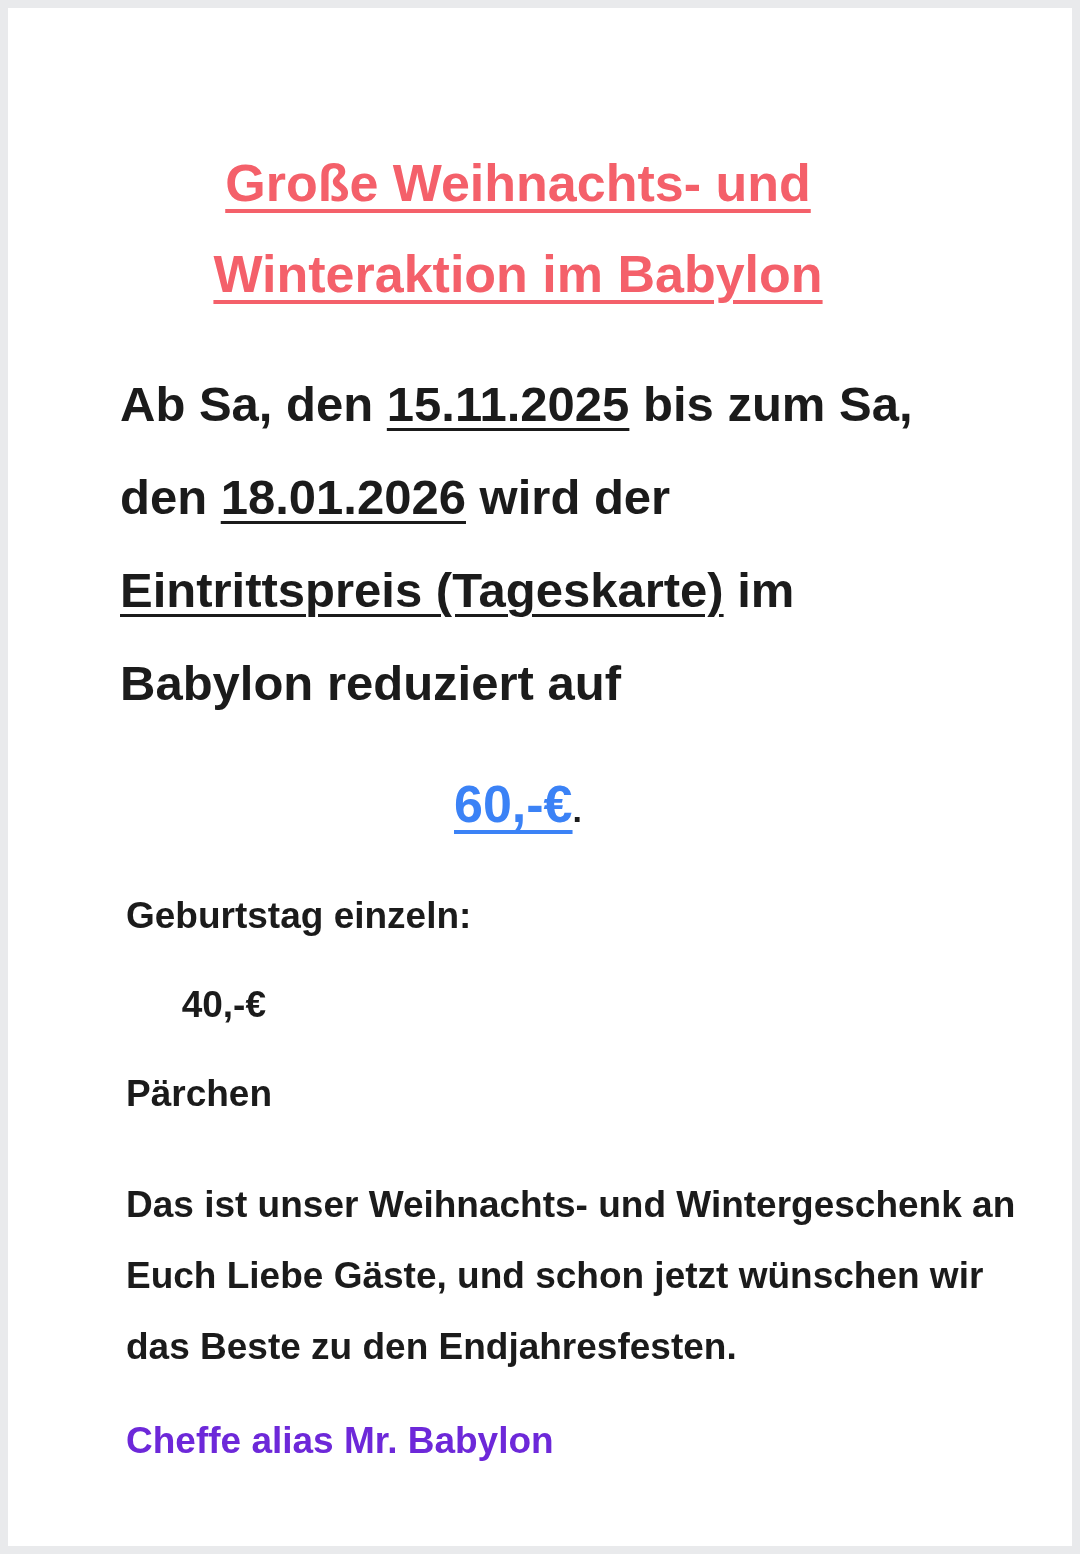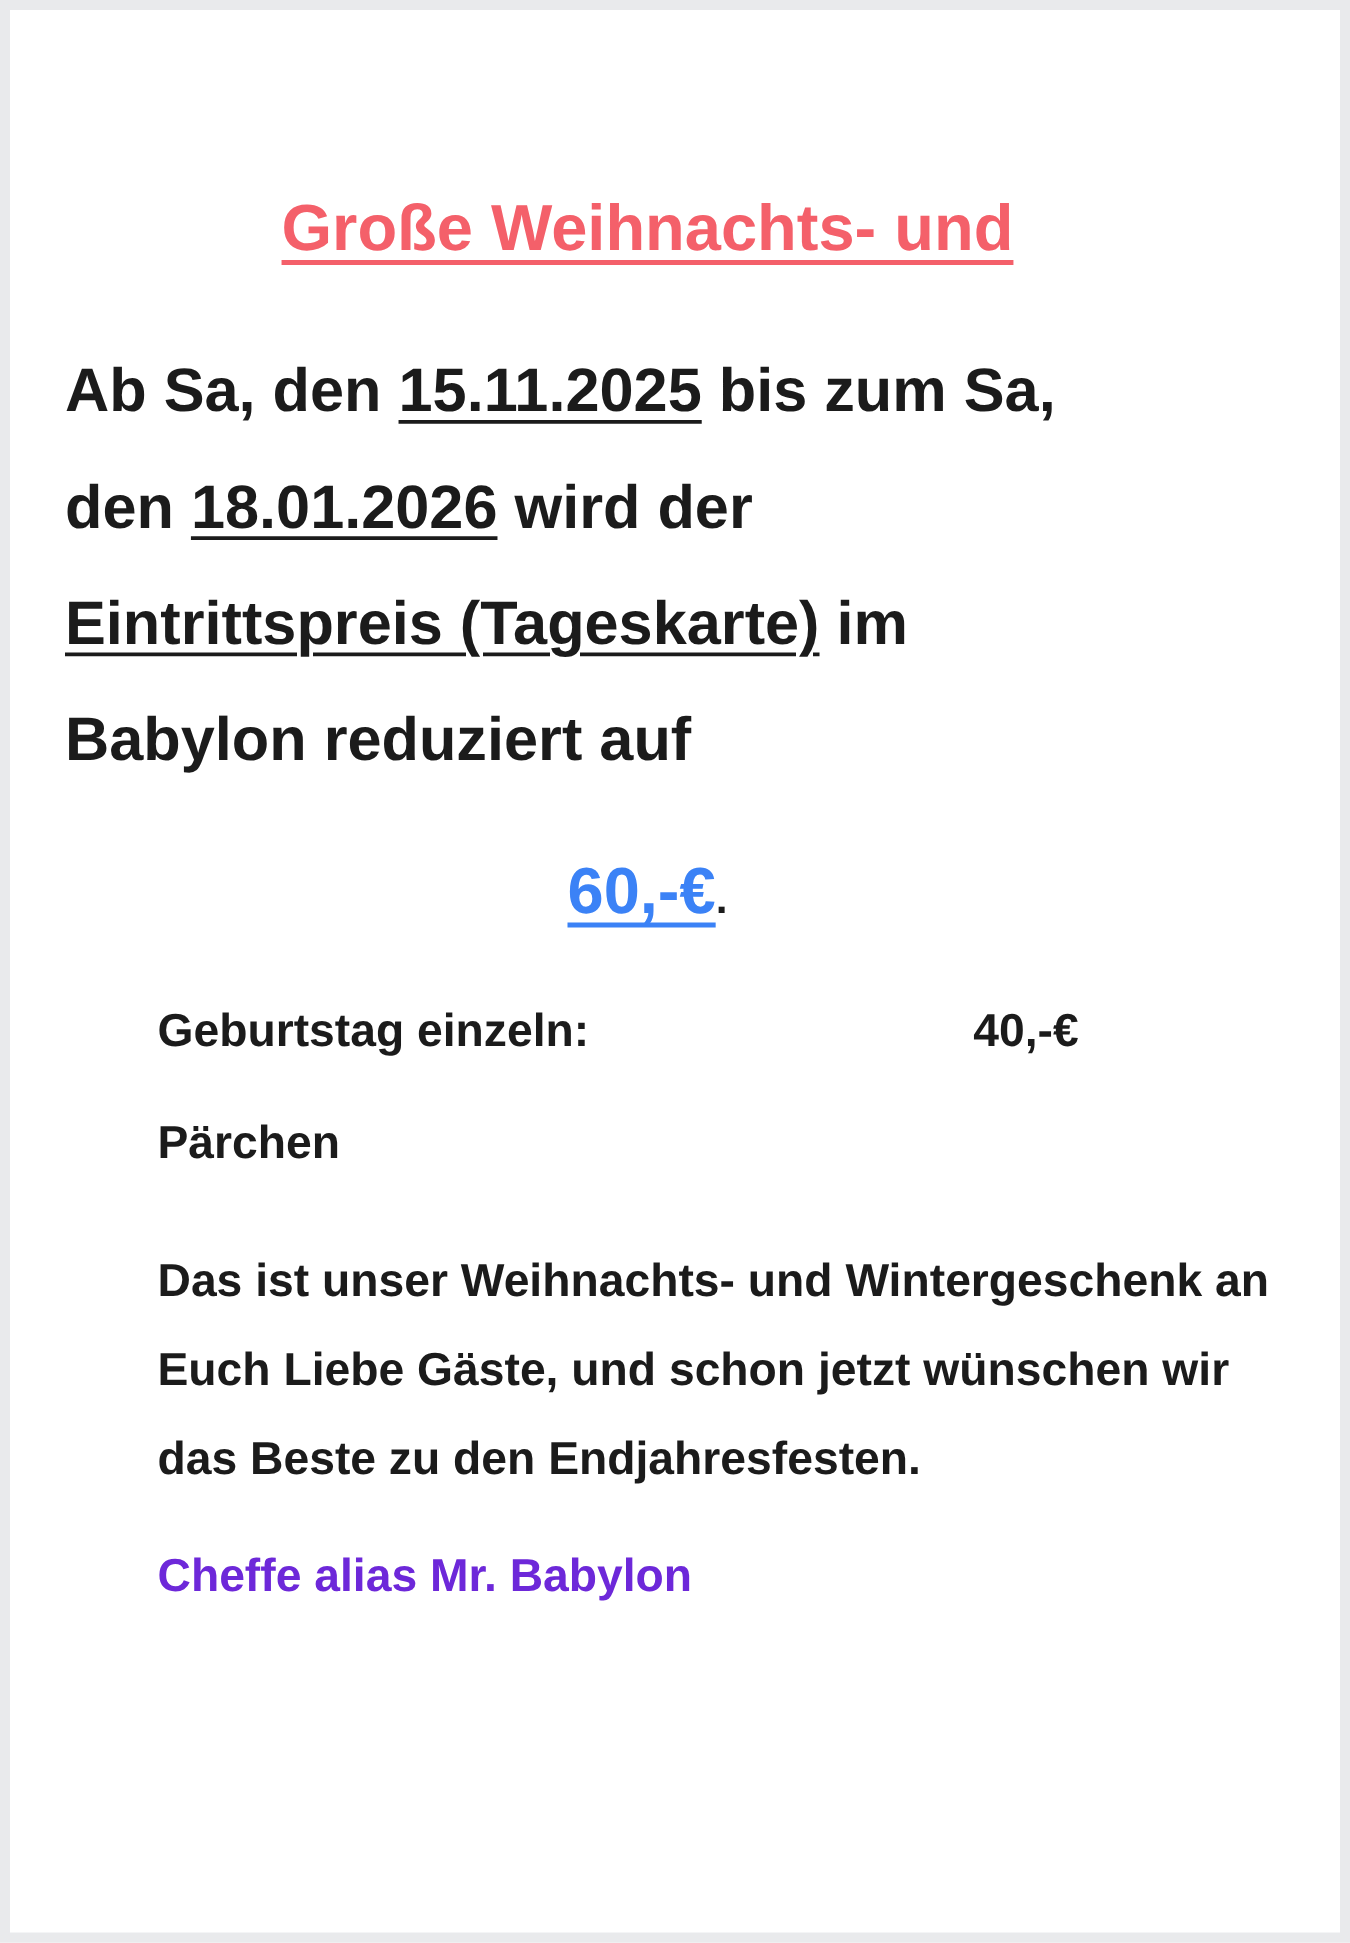--- a/index.html
+++ b/index.html
@@ -41,21 +41,21 @@
   .title-line {
     display: block;
   }
   .title-line span.u {
     text-decoration: underline;
     text-decoration-thickness: 4px;
     text-underline-offset: 8px;
   }
   .body-block {
     margin-top: 38px;
-    padding-left: 44px;
+    padding-left: 112px;
     padding-right: 110px;
     color: #1b1b1b;
     font-weight: bold;
     font-size: 49px;
     line-height: 1.9;
     text-align: left;
   }
   .body-block .u {
     text-decoration: underline;
     text-decoration-thickness: 3px;
@@ -84,20 +84,21 @@
     padding-right: 165px;
     color: #1b1b1b;
     font-weight: bold;
     font-size: 37px;
   }
   .rate-row {
     display: flex;
     justify-content: space-between;
     align-items: baseline;
     line-height: 2.4;
+    flex-direction: column;
   }
   .rate-value {
     text-align: right;
     min-width: 140px;
   }
   .message {
     margin-top: 30px;
     padding-left: 118px;
     color: #1b1b1b;
     font-weight: bold;
@@ -113,20 +114,21 @@
   }
 </style>
 </head>
 <body>
 
 <div class="page">
   <div class="sheet">
 
     <div class="title-block">
       <span class="title-line"><span class="u">Große Weihnachts- und</span></span>
+      <span class="title-line"><span class="u">Winteraktion im Babylon</span></span>
     </div>
 
     <div class="body-block">
       <span>Ab Sa, den </span><span class="u">15.11.2025</span><span> bis zum Sa, den </span><span class="u">18.01.2026</span><span> wird der </span><span class="u">Eintrittspreis (Tageskarte)</span><span> im Babylon reduziert auf</span>
     </div>
 
     <div class="price-line">
       <span class="amount">60,-€</span><span class="dot">.</span>
     </div>
 

